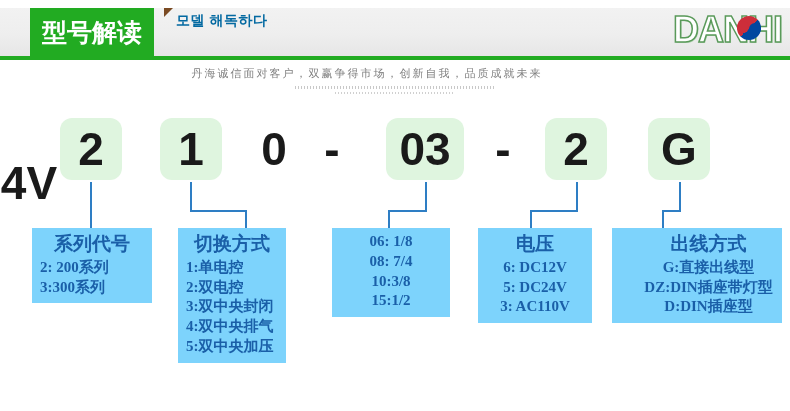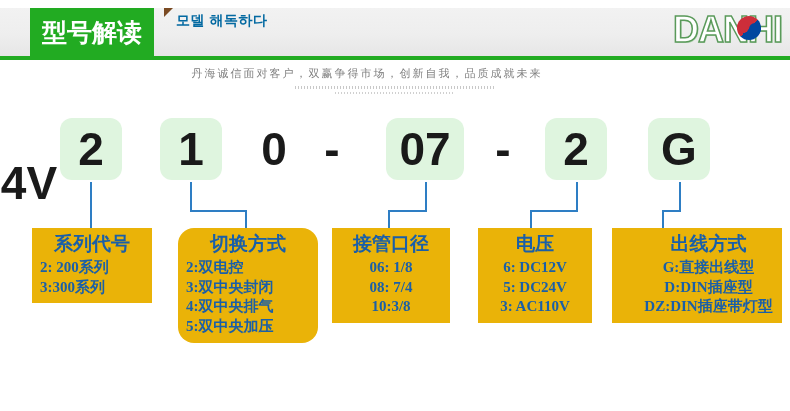--- a/index.html
+++ b/index.html
@@ -105,21 +105,21 @@
   .code.plain { background: transparent; }
 
   
   .conn { position: absolute; border-color: #2e7ec4; border-style: solid; border-width: 0; }
   .conn.v { width: 0; border-left-width: 2px; }
   .conn.h { height: 0; border-top-width: 2px; }
 
   
   .box {
     position: absolute;
-    background: #eab308;
+    background: #7dd3fc;
     padding: 4px 6px 6px 6px;
     text-align: center;
   }
   .box-title {
     color: #1a5fa8; font-size: 19px; font-weight: bold;
     font-family: "DejaVu Sans", sans-serif;
     line-height: 1.25; white-space: nowrap;
     margin-bottom: 2px;
   }
   .box-line {
@@ -151,21 +151,21 @@
   <div class="slogan">丹海诚信面对客户，双赢争得市场，创新自我，品质成就未来</div>
   <div class="slogan-rule"></div>
   <div class="slogan-rule2"></div>
 
   <div class="codes">
     <div class="code hl" style="left:60px;  width:62px;">2</div>
     <div class="code hl" style="left:160px; width:62px;">1</div>
     <div class="code plain" style="left:0px;   width:58px;margin-top:34px;">4V</div>
     <div class="code plain" style="left:250px; width:48px;">0</div>
     <div class="code plain" style="left:312px; width:40px;">-</div>
-    <div class="code hl" style="left:386px; width:78px;">07</div>
+    <div class="code hl" style="left:386px; width:78px;">03</div>
     <div class="code plain" style="left:483px; width:40px;">-</div>
     <div class="code hl" style="left:545px; width:62px;">2</div>
     <div class="code hl" style="left:648px; width:62px;">G</div>
   </div>
 
   <div class="conn v" style="left:90px;  top:182px; height:56px;"></div>
 
   <div class="conn v" style="left:190px; top:182px; height:28px;"></div>
   <div class="conn h" style="left:190px; top:210px; width:56px;"></div>
   <div class="conn v" style="left:245px; top:210px; height:28px;"></div>
@@ -181,42 +181,43 @@
   <div class="conn v" style="left:679px; top:182px; height:28px;"></div>
   <div class="conn h" style="left:662px; top:210px; width:19px;"></div>
   <div class="conn v" style="left:662px; top:210px; height:28px;"></div>
 
   <div class="box lead-left" style="left:32px;  top:228px; width:120px;">
     <div class="box-title">系列代号</div>
     <div class="box-line">2: 200系列</div>
     <div class="box-line">3:300系列</div>
   </div>
 
-  <div class="box lead-left" style="left:178px; top:228px; width:140px;border-radius:16px;">
+  <div class="box lead-left" style="left:178px; top:228px; width:108px;">
     <div class="box-title">切换方式</div>
+    <div class="box-line">1:单电控</div>
     <div class="box-line">2:双电控</div>
     <div class="box-line">3:双中央封闭</div>
     <div class="box-line">4:双中央排气</div>
     <div class="box-line">5:双中央加压</div>
   </div>
 
   <div class="box" style="left:332px; top:228px; width:118px;">
-    <div class="box-title">接管口径</div>
     <div class="box-line">06: 1/8</div>
     <div class="box-line">08: 7/4</div>
     <div class="box-line">10:3/8</div>
+    <div class="box-line">15:1/2</div>
   </div>
 
   <div class="box" style="left:478px; top:228px; width:114px;">
     <div class="box-title">电压</div>
     <div class="box-line">6: DC12V</div>
     <div class="box-line">5: DC24V</div>
     <div class="box-line">3: AC110V</div>
   </div>
 
   <div class="box" style="left:612px; top:228px; width:170px;padding-left:29px;">
     <div class="box-title">出线方式</div>
     <div class="box-line">G:直接出线型</div>
+    <div class="box-line">DZ:DIN插座带灯型</div>
     <div class="box-line">D:DIN插座型</div>
-    <div class="box-line">DZ:DIN插座带灯型</div>
   </div>
 
 </div>
 
 </body></html>

